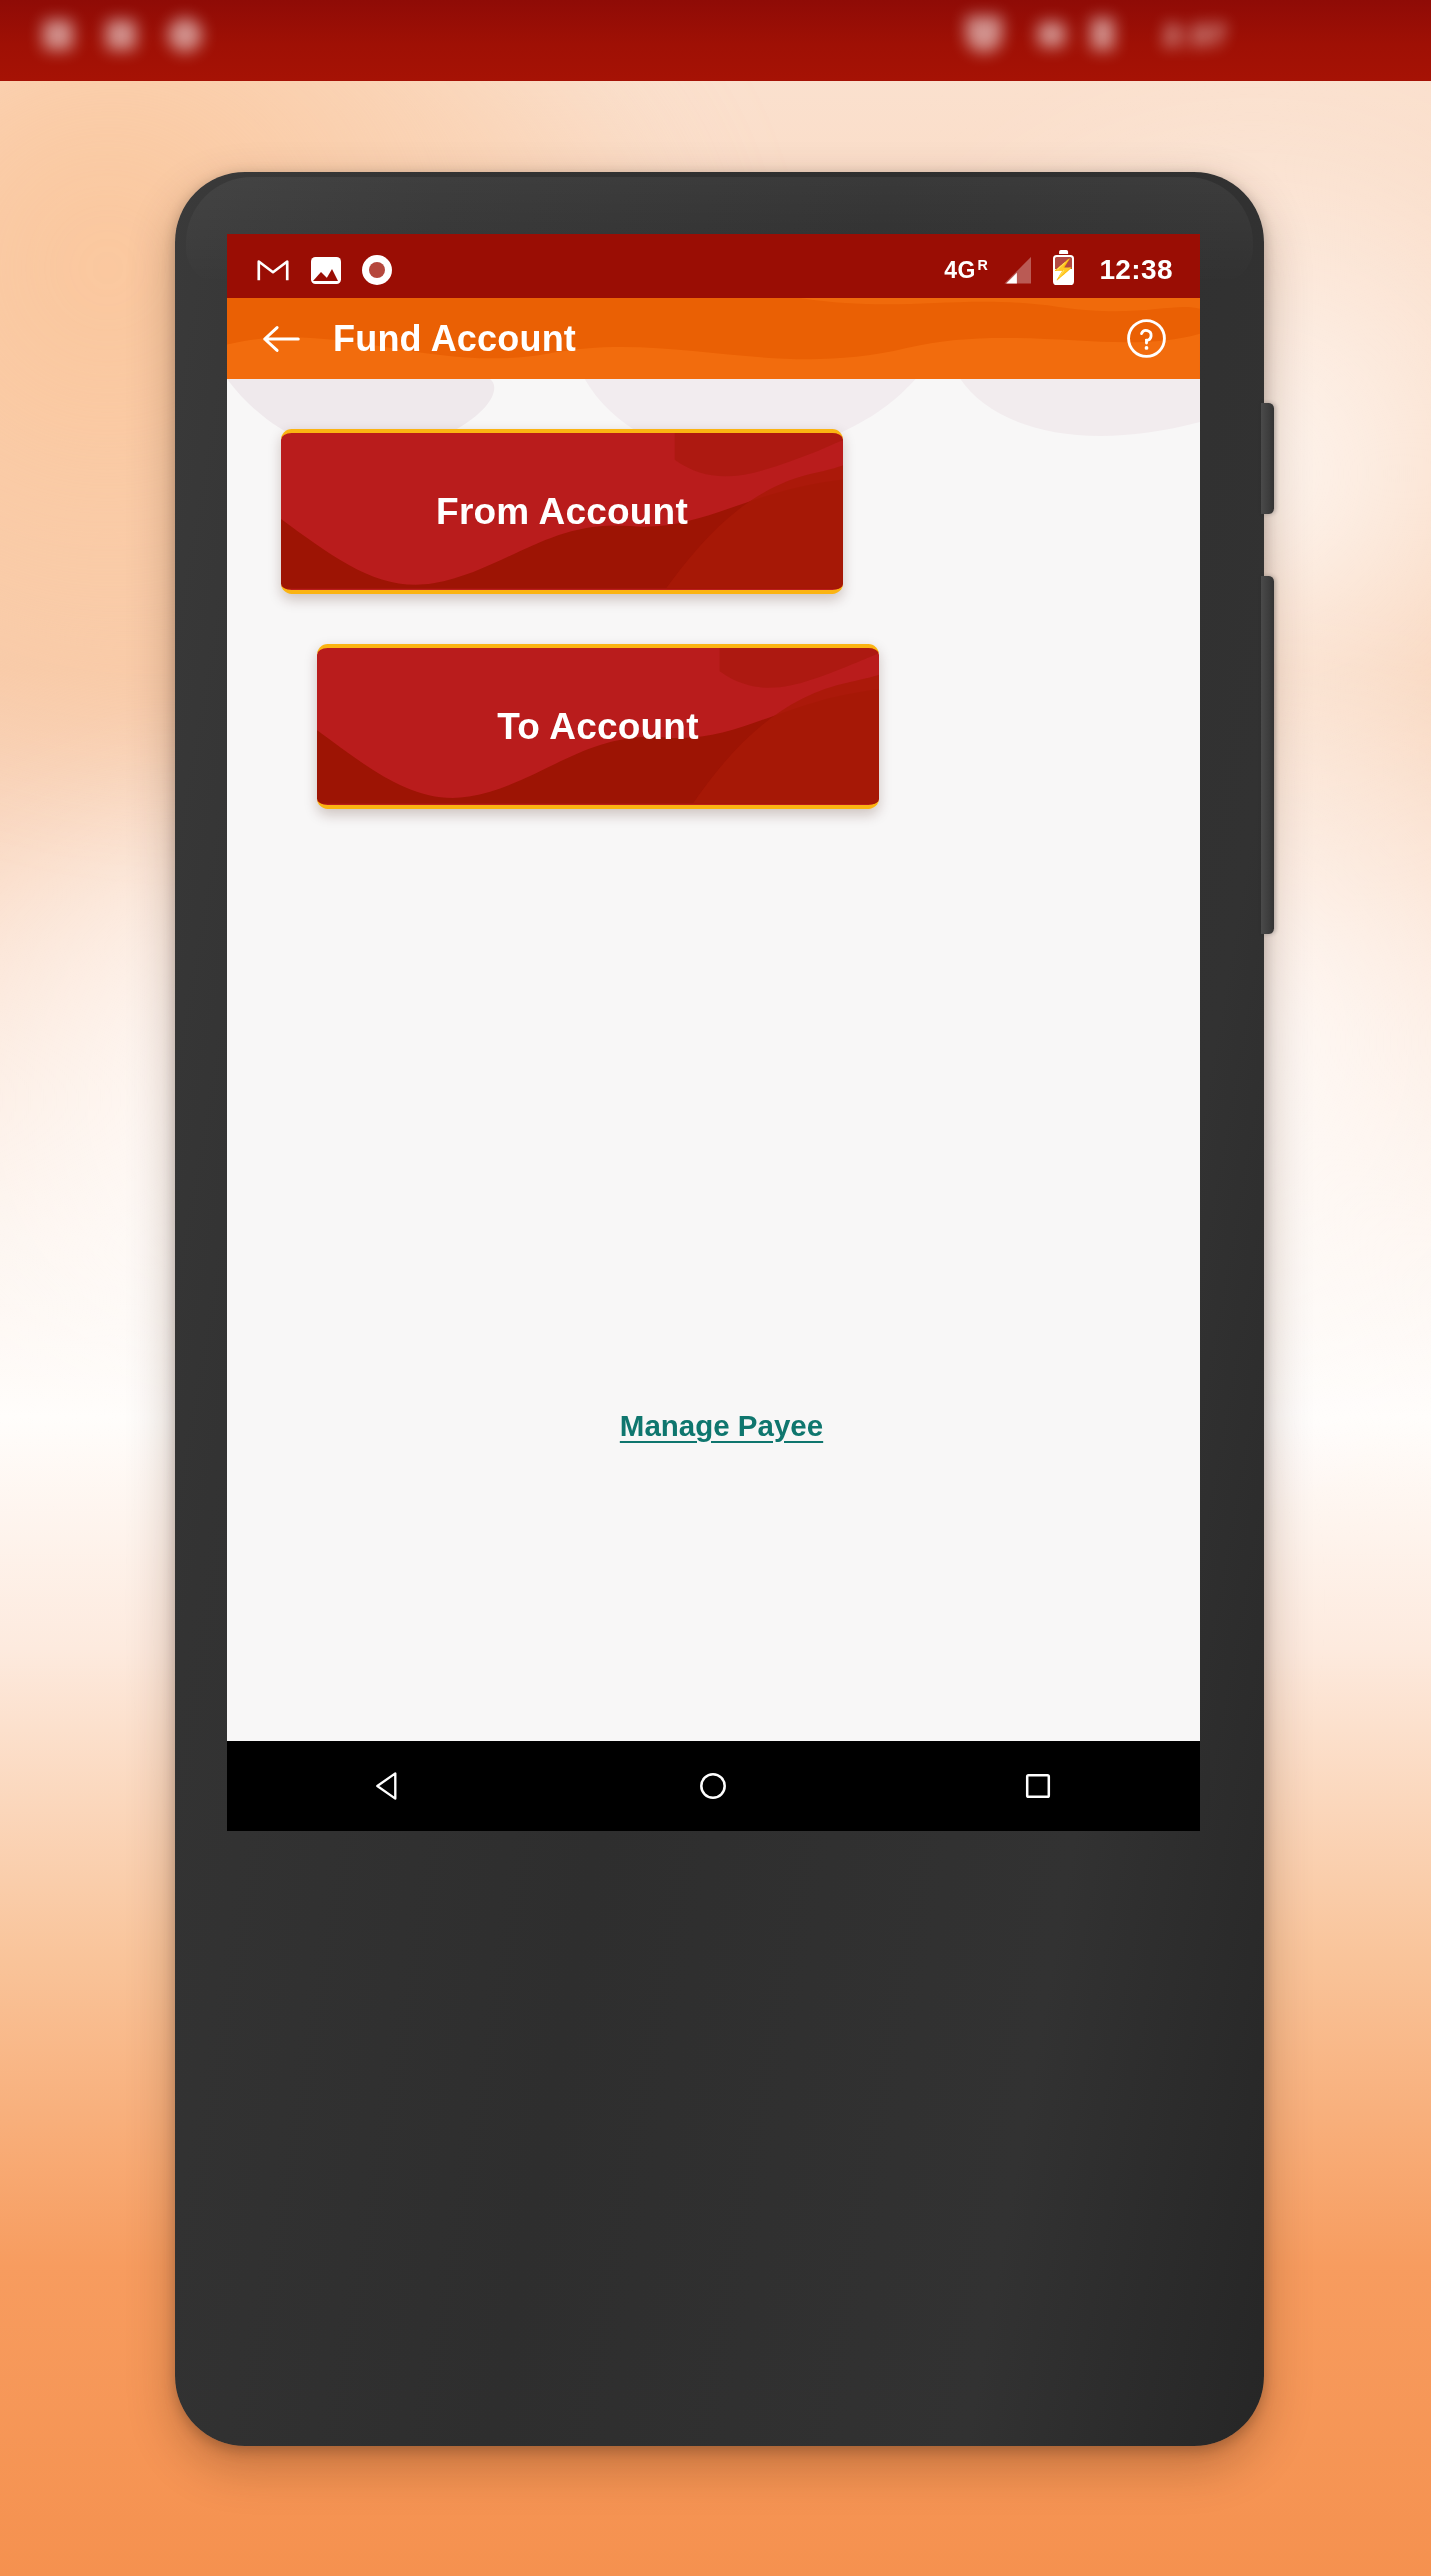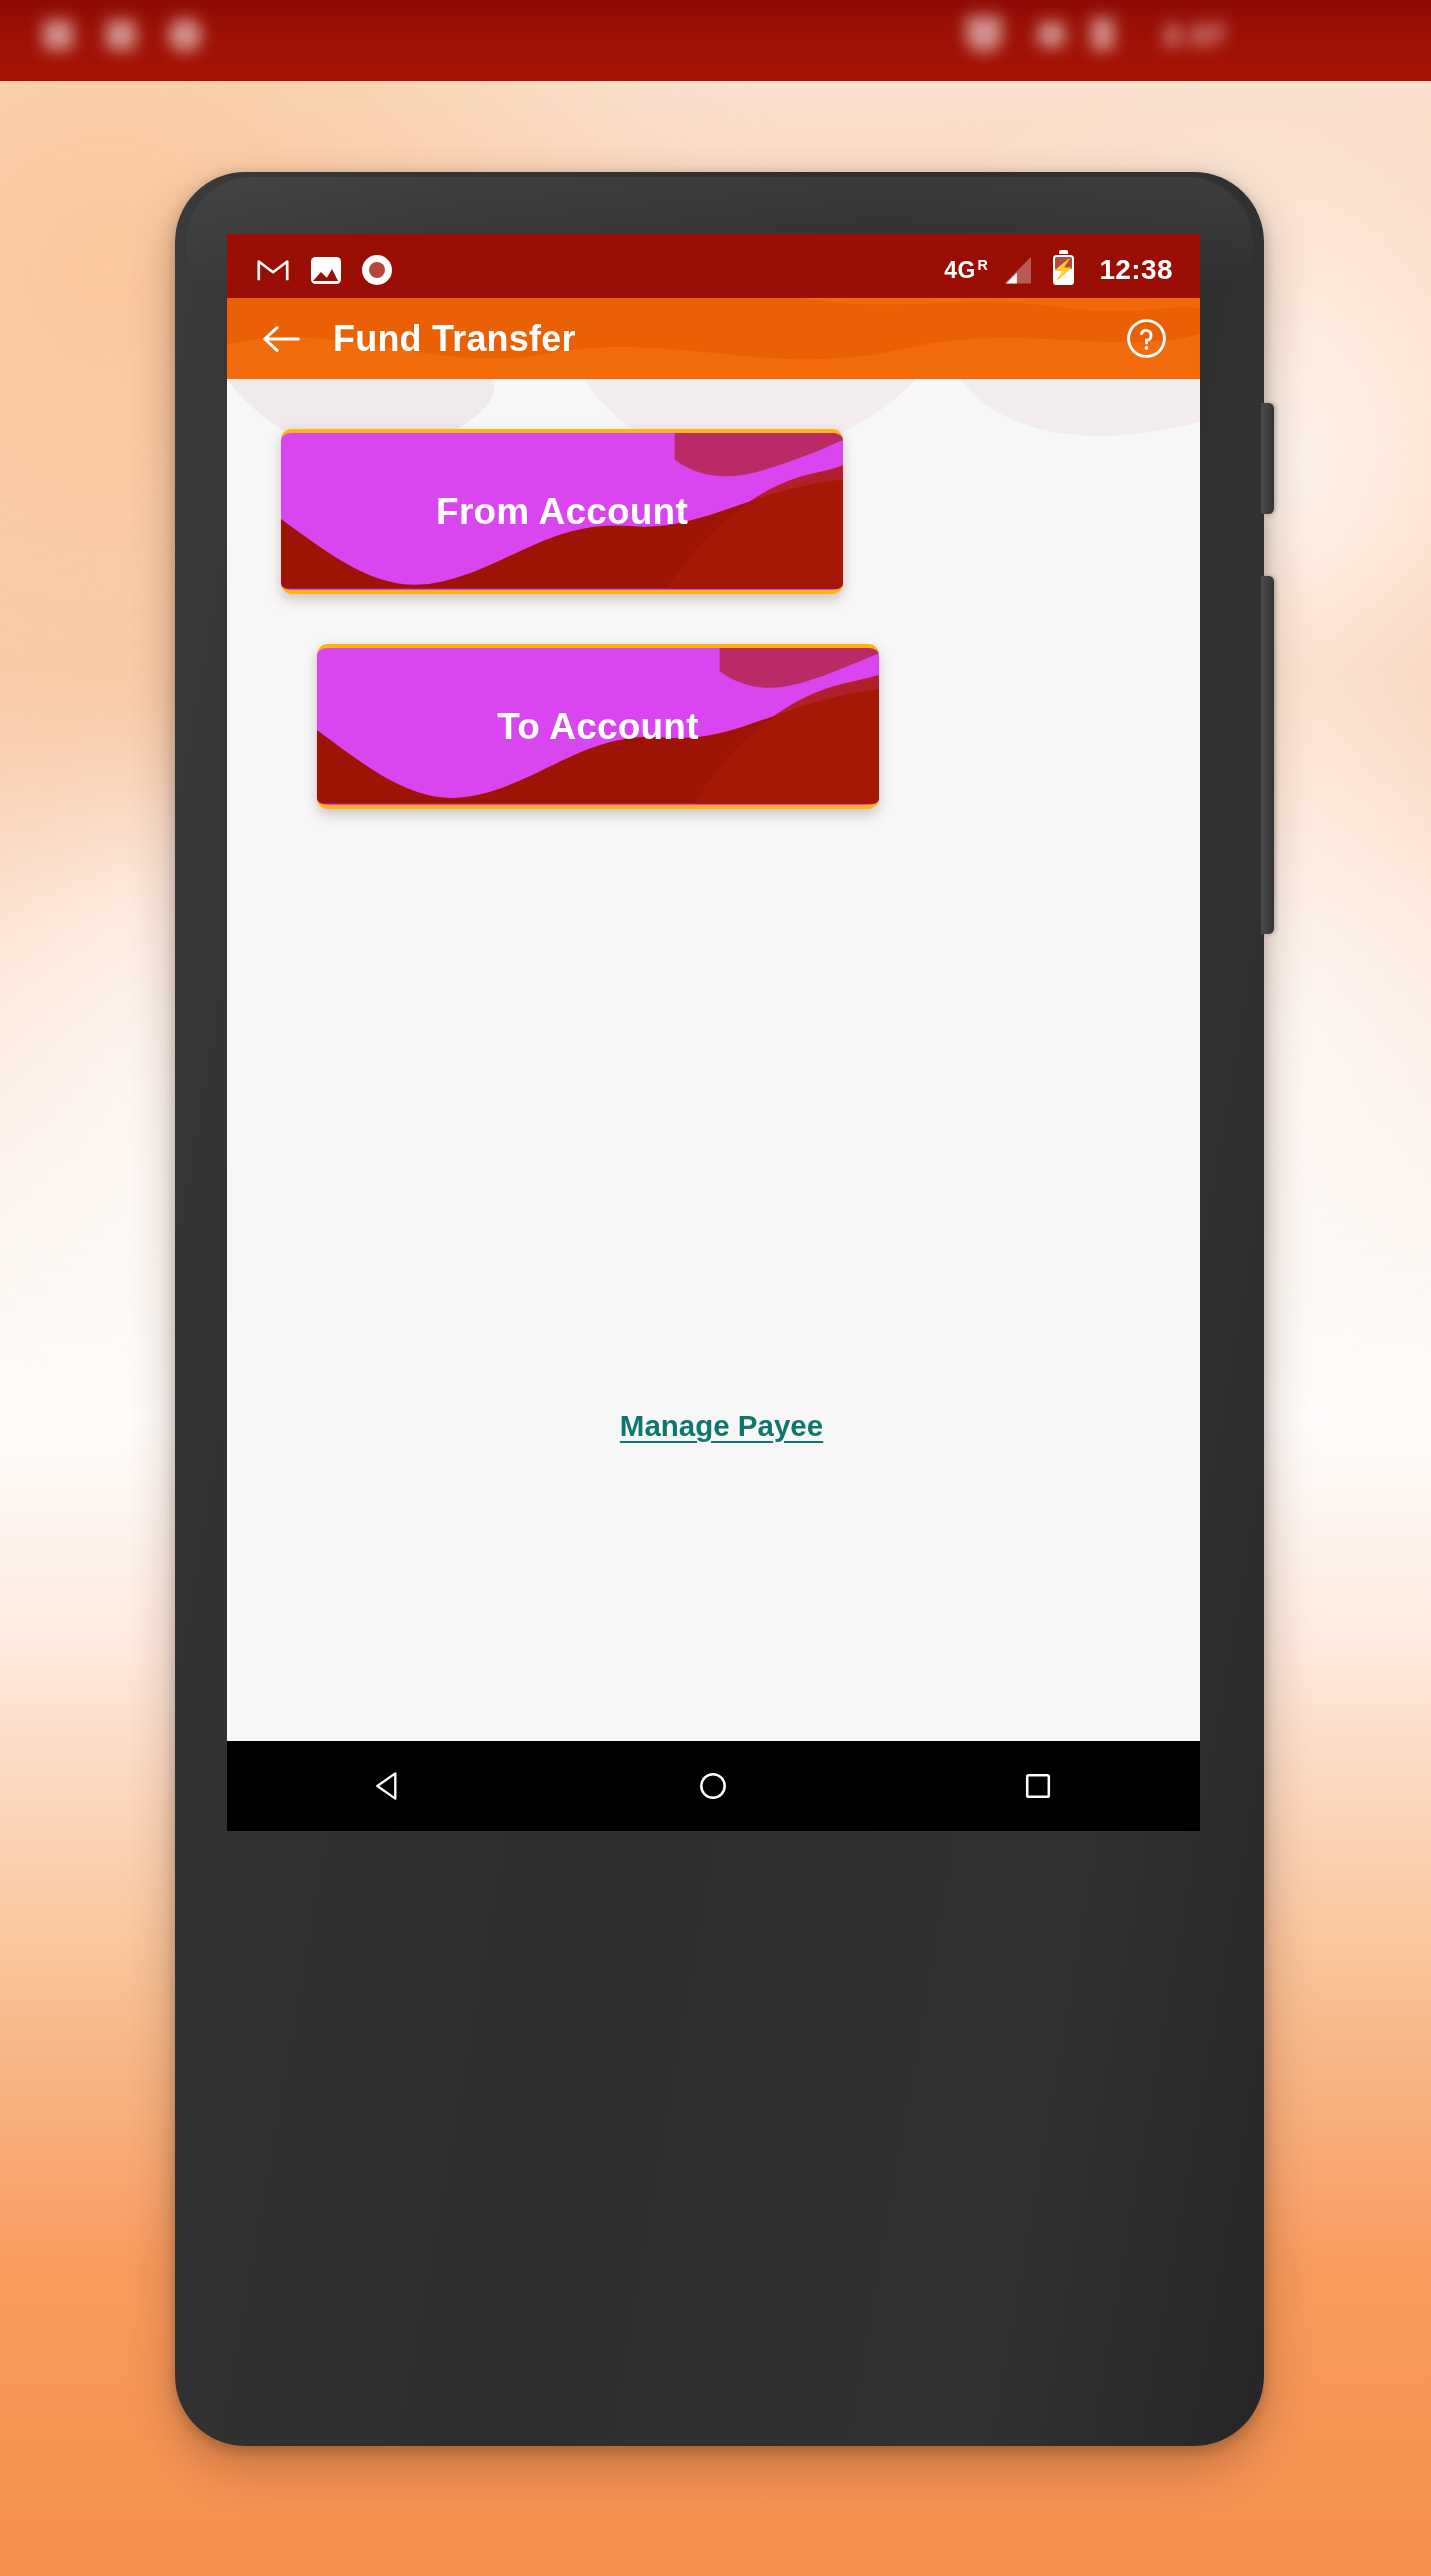--- a/index.html
+++ b/index.html
@@ -286,21 +286,21 @@
   .content .bgwaves { position: absolute; inset: 0; pointer-events: none; }
 
   .card {
     position: absolute;
     left: 54px;
     width: 562px;
     height: 165px;
     border-radius: 10.7px;
     border-top: 4.5px solid #fbb412;
     border-bottom: 4.5px solid #fbb412;
-    background: #d946ef;
+    background: #b91c1c;
     overflow: hidden;
     box-shadow: 0 5.4px 12.5px rgba(60,20,5,.22);
     cursor: pointer;
   }
   .card.from { top: 50px; }
   .card.to   { top: 265px; margin-left: 36px; }
   .card .cardwaves { position: absolute; inset: 0; }
   .card-label {
     position: absolute; inset: 0;
     display: flex; align-items: center; justify-content: center;
@@ -427,21 +427,21 @@
         <path d="M0,52 C120,22 230,86 360,62 C500,36 610,92 760,56 C880,27 1000,66 1088,40 L1088,91 L0,91 Z" fill="#f26c0d"></path>
         <path d="M640,0 C760,18 820,-6 930,10 C1020,23 1060,4 1088,12 L1088,0 Z" fill="#f06a0b"></path>
       </svg>
 
       <span class="appbar-back">
         <svg width="39" height="30" viewBox="0 0 44 34">
           <path d="M3 17 L41 17 M3 17 L17 4 M3 17 L17 30" fill="none" stroke="#ffffff" stroke-width="3.4" stroke-linecap="round" stroke-linejoin="round"></path>
         </svg>
       </span>
 
-      <span class="appbar-title">Fund Transfer</span>
+      <span class="appbar-title">Fund Account</span>
 
       <span class="appbar-help">
         <svg width="43" height="43" viewBox="0 0 48 48">
           <circle cx="24" cy="24" r="20" fill="none" stroke="#ffffff" stroke-width="3.2"></circle>
           <path d="M18.5 18.5 a5.5 5.5 0 1 1 5.5 7.5 v3" fill="none" stroke="#ffffff" stroke-width="3.2" stroke-linecap="round"></path>
           <circle cx="24" cy="34.5" r="2.1" fill="#ffffff"></circle>
         </svg>
       </span>
     </div>
 

